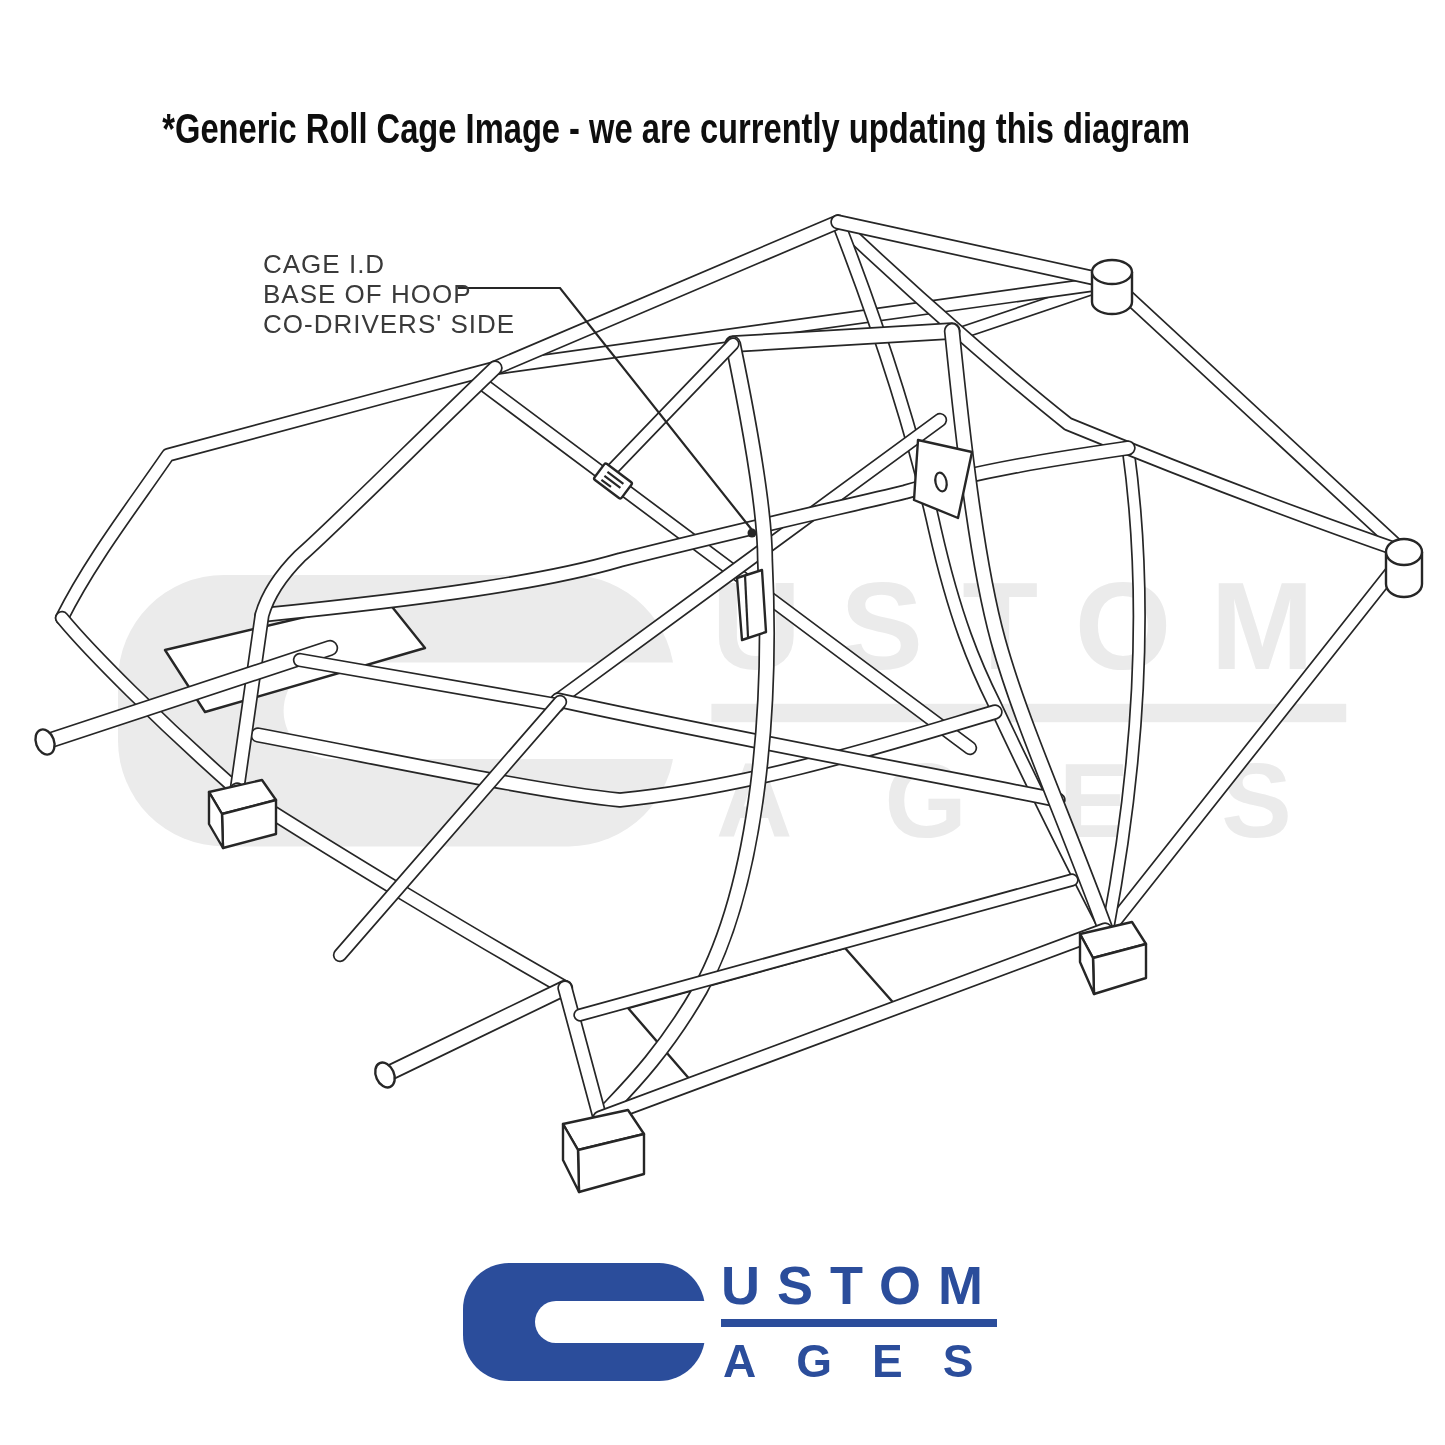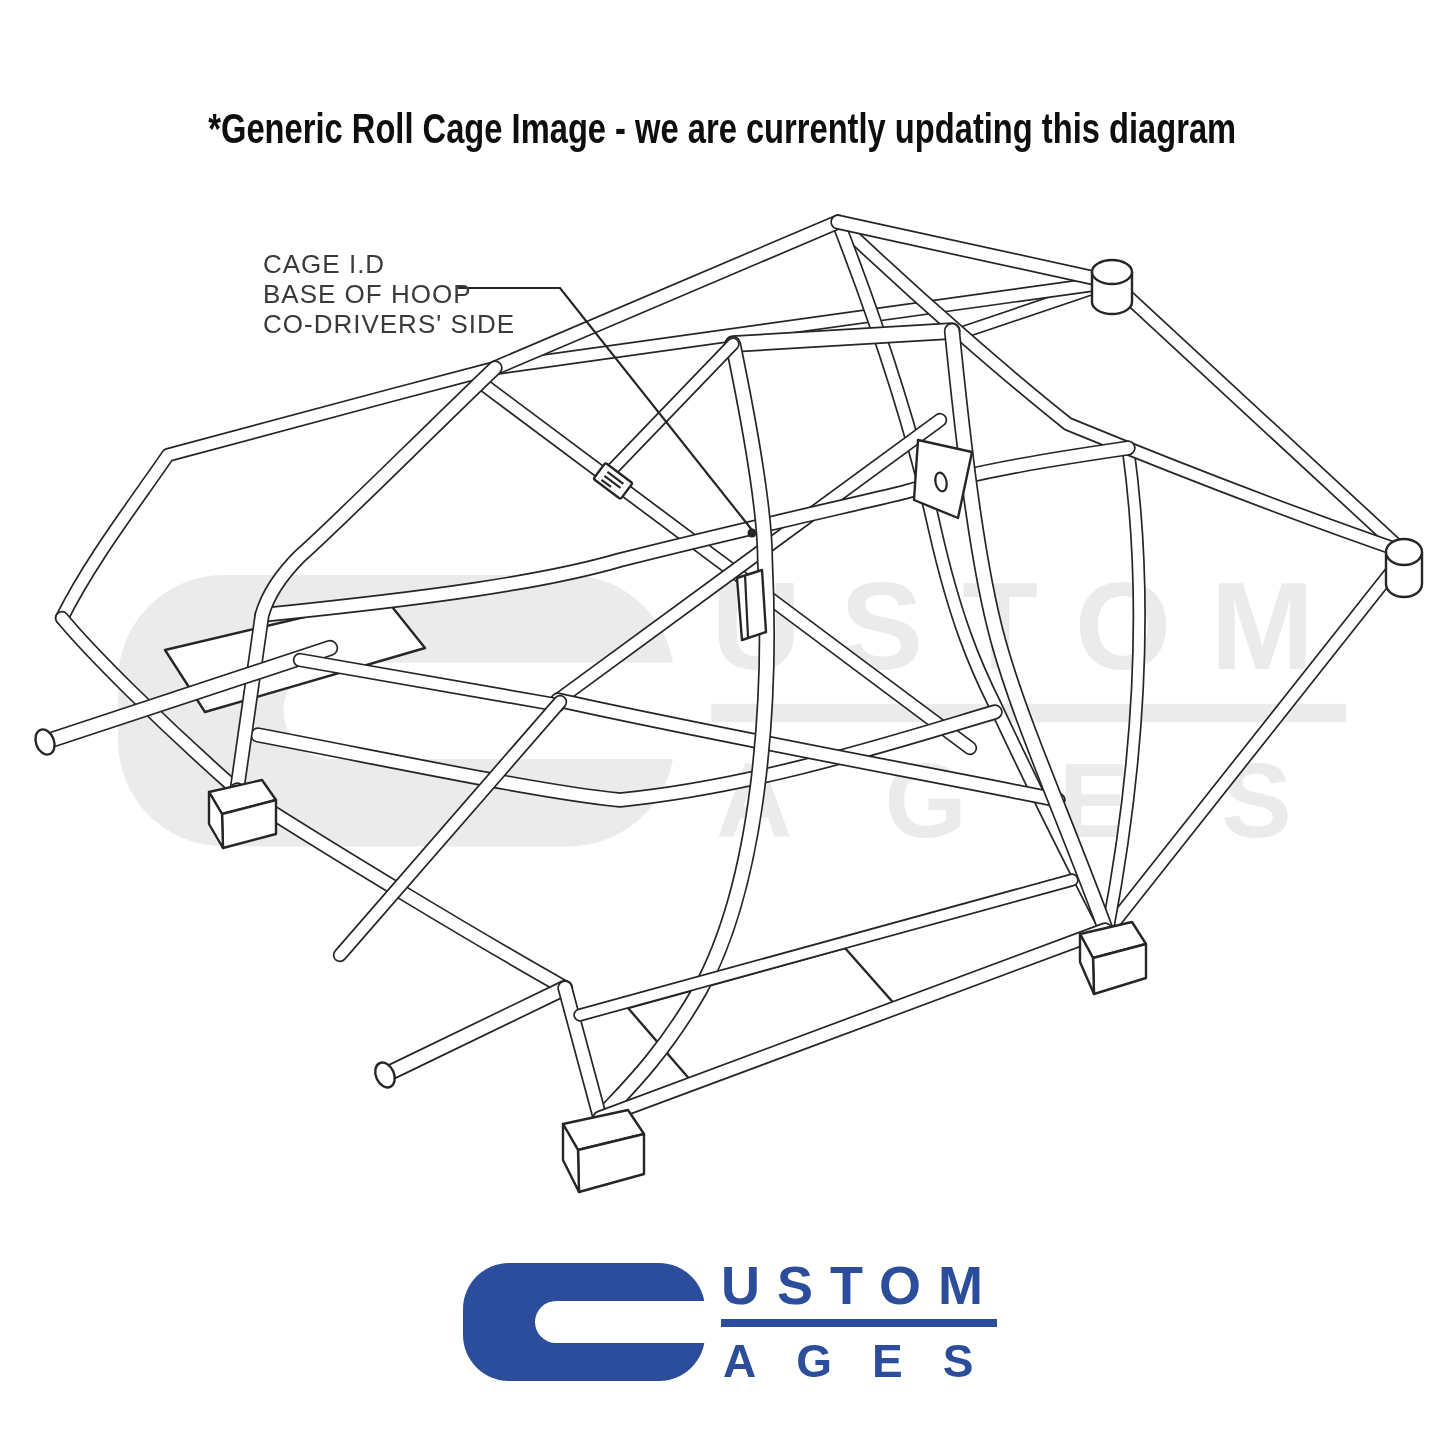--- a/index.html
+++ b/index.html
@@ -8,21 +8,21 @@
     --accent-blue:#2b4d9b;
     --watermark-gray:#ebebeb;
   }
   html,body{margin:0;padding:0;}
   body{
     width:1445px;height:1445px;position:relative;overflow:hidden;
     background:var(--background);
     font-family:"Liberation Sans",sans-serif;
   }
   
-  .header{position:absolute;top:107px;left:0;width:100%;text-align:center;z-index:3;}
+  .header{position:absolute;top:107px;left:0;width:100%;z-index:3;}
   .header-text{
     display:inline-block;white-space:nowrap;
     font:bold 43px/1 "Liberation Sans",sans-serif;color:#0e0e0e;
     transform:scaleX(0.76);transform-origin:center top;letter-spacing:0;
   }
   
   svg.cage{position:absolute;left:0;top:0;z-index:1;}
   .t-outline{fill:none;stroke:var(--line-ink);stroke-linecap:round;stroke-linejoin:round;}
   .t-fill{fill:none;stroke:var(--background);stroke-linecap:round;stroke-linejoin:round;}
   .solid{fill:var(--background);stroke:var(--line-ink);stroke-width:2.4;stroke-linejoin:round;}

